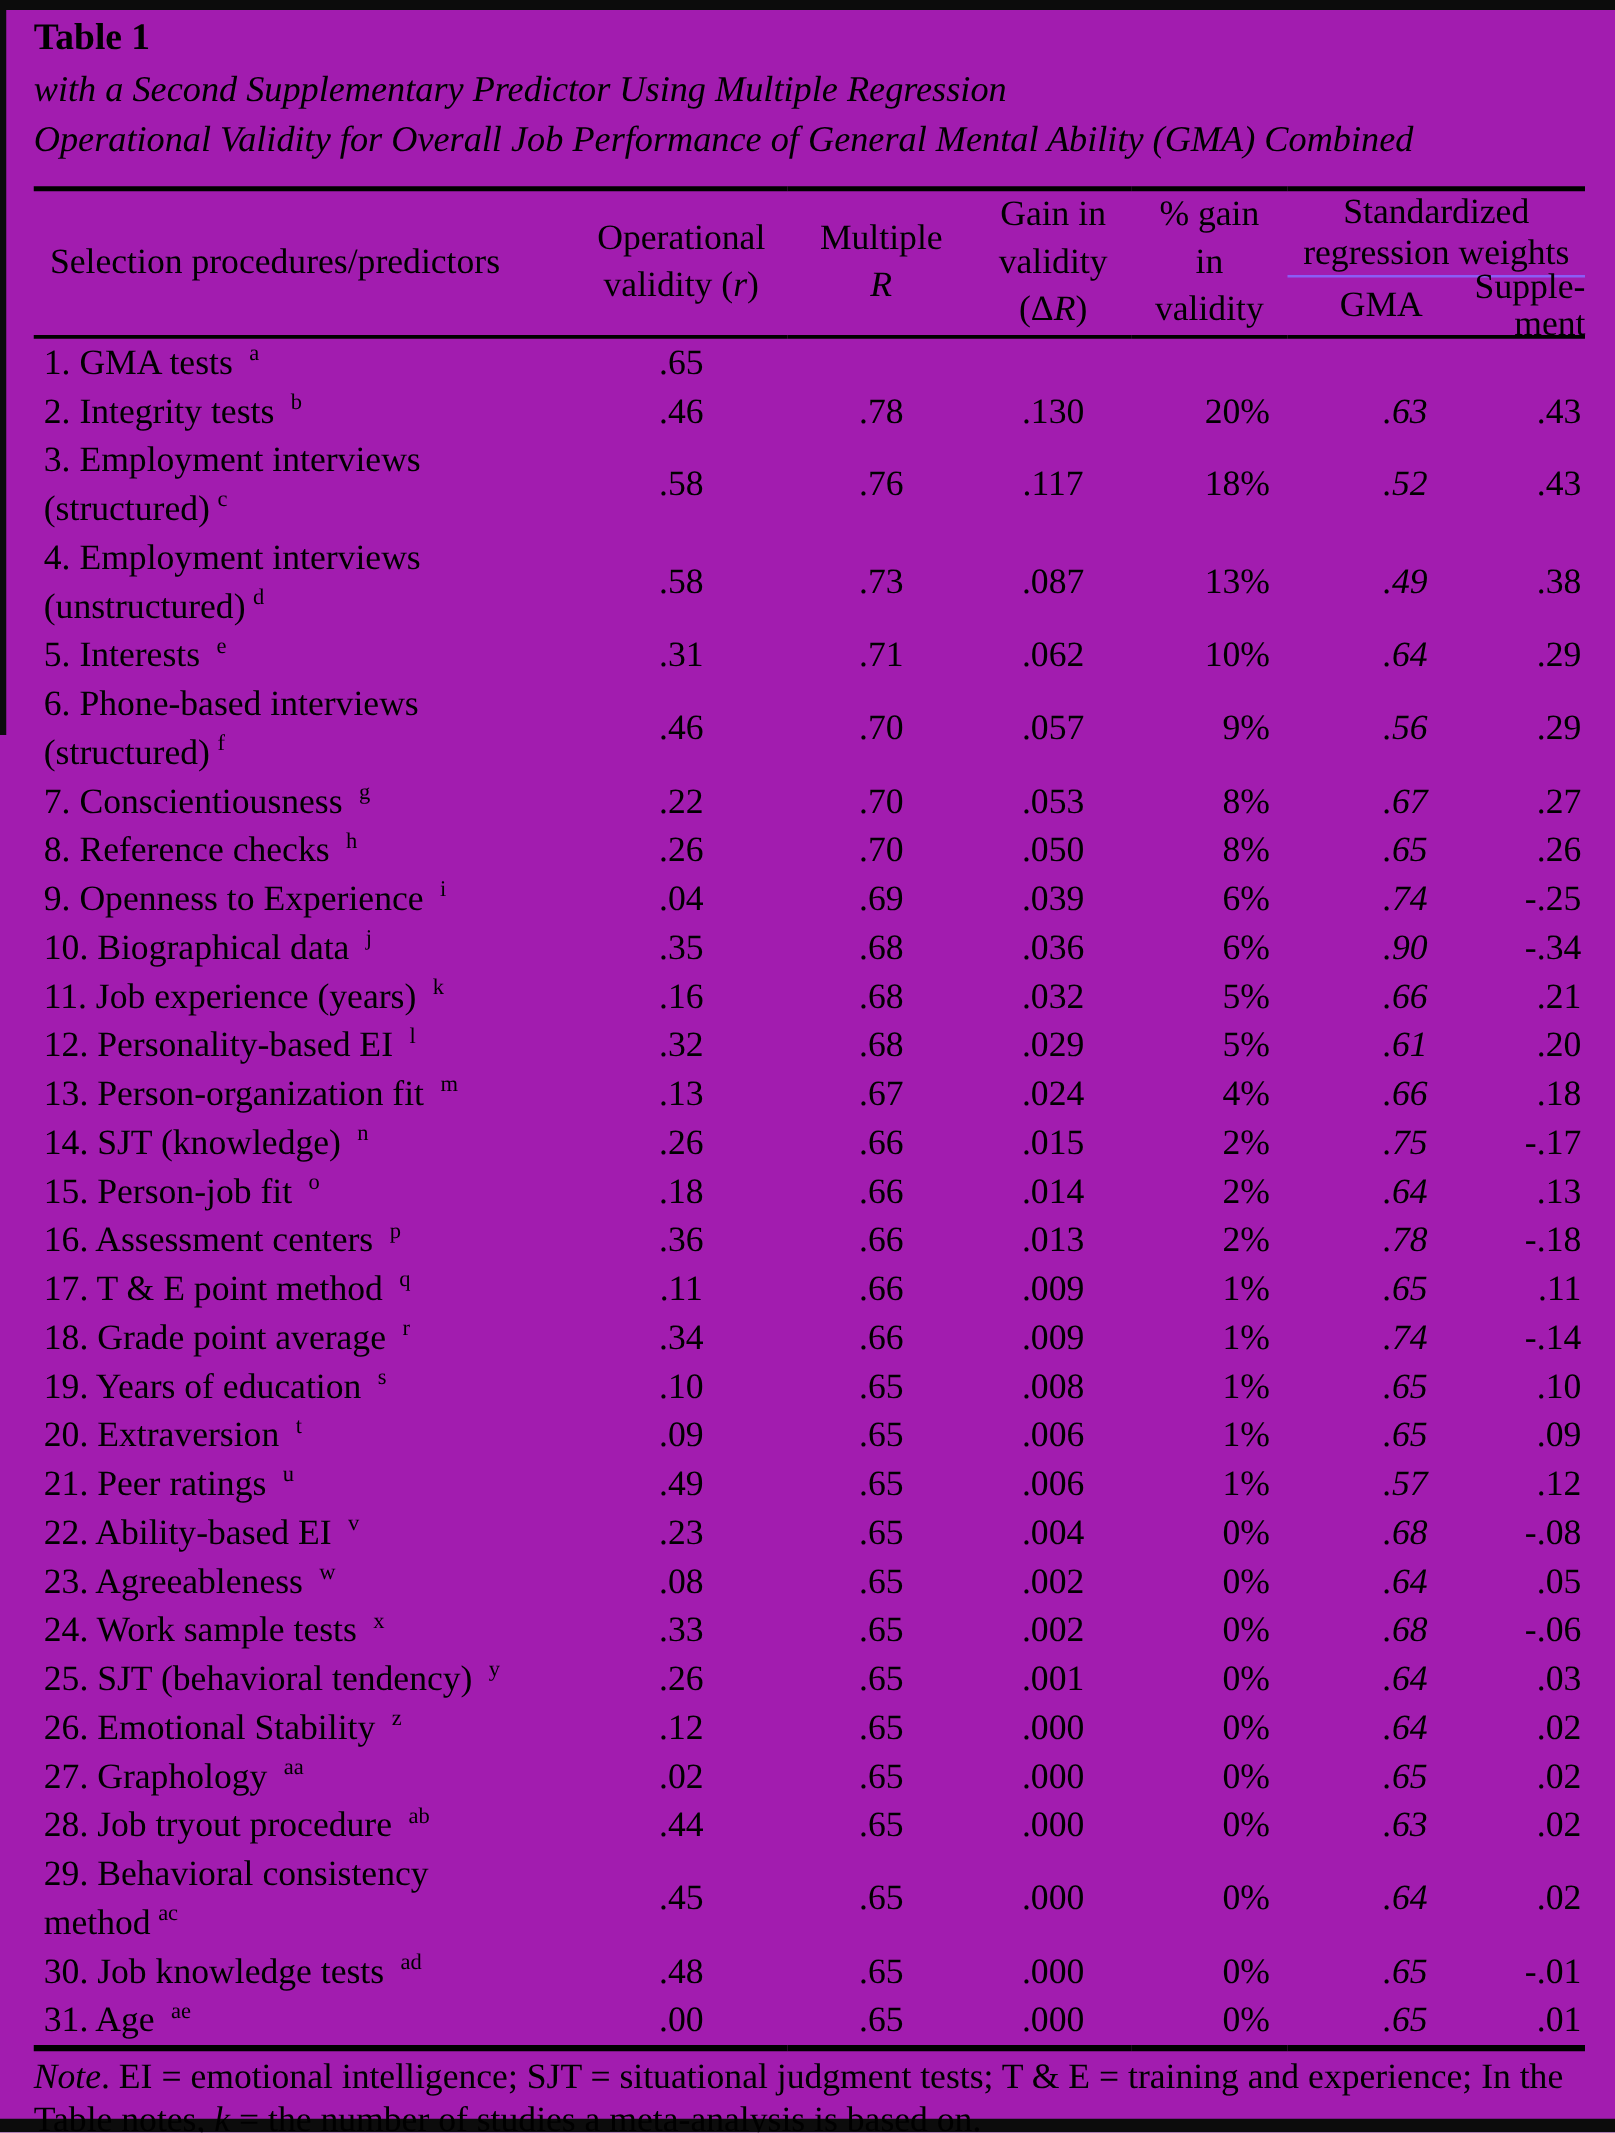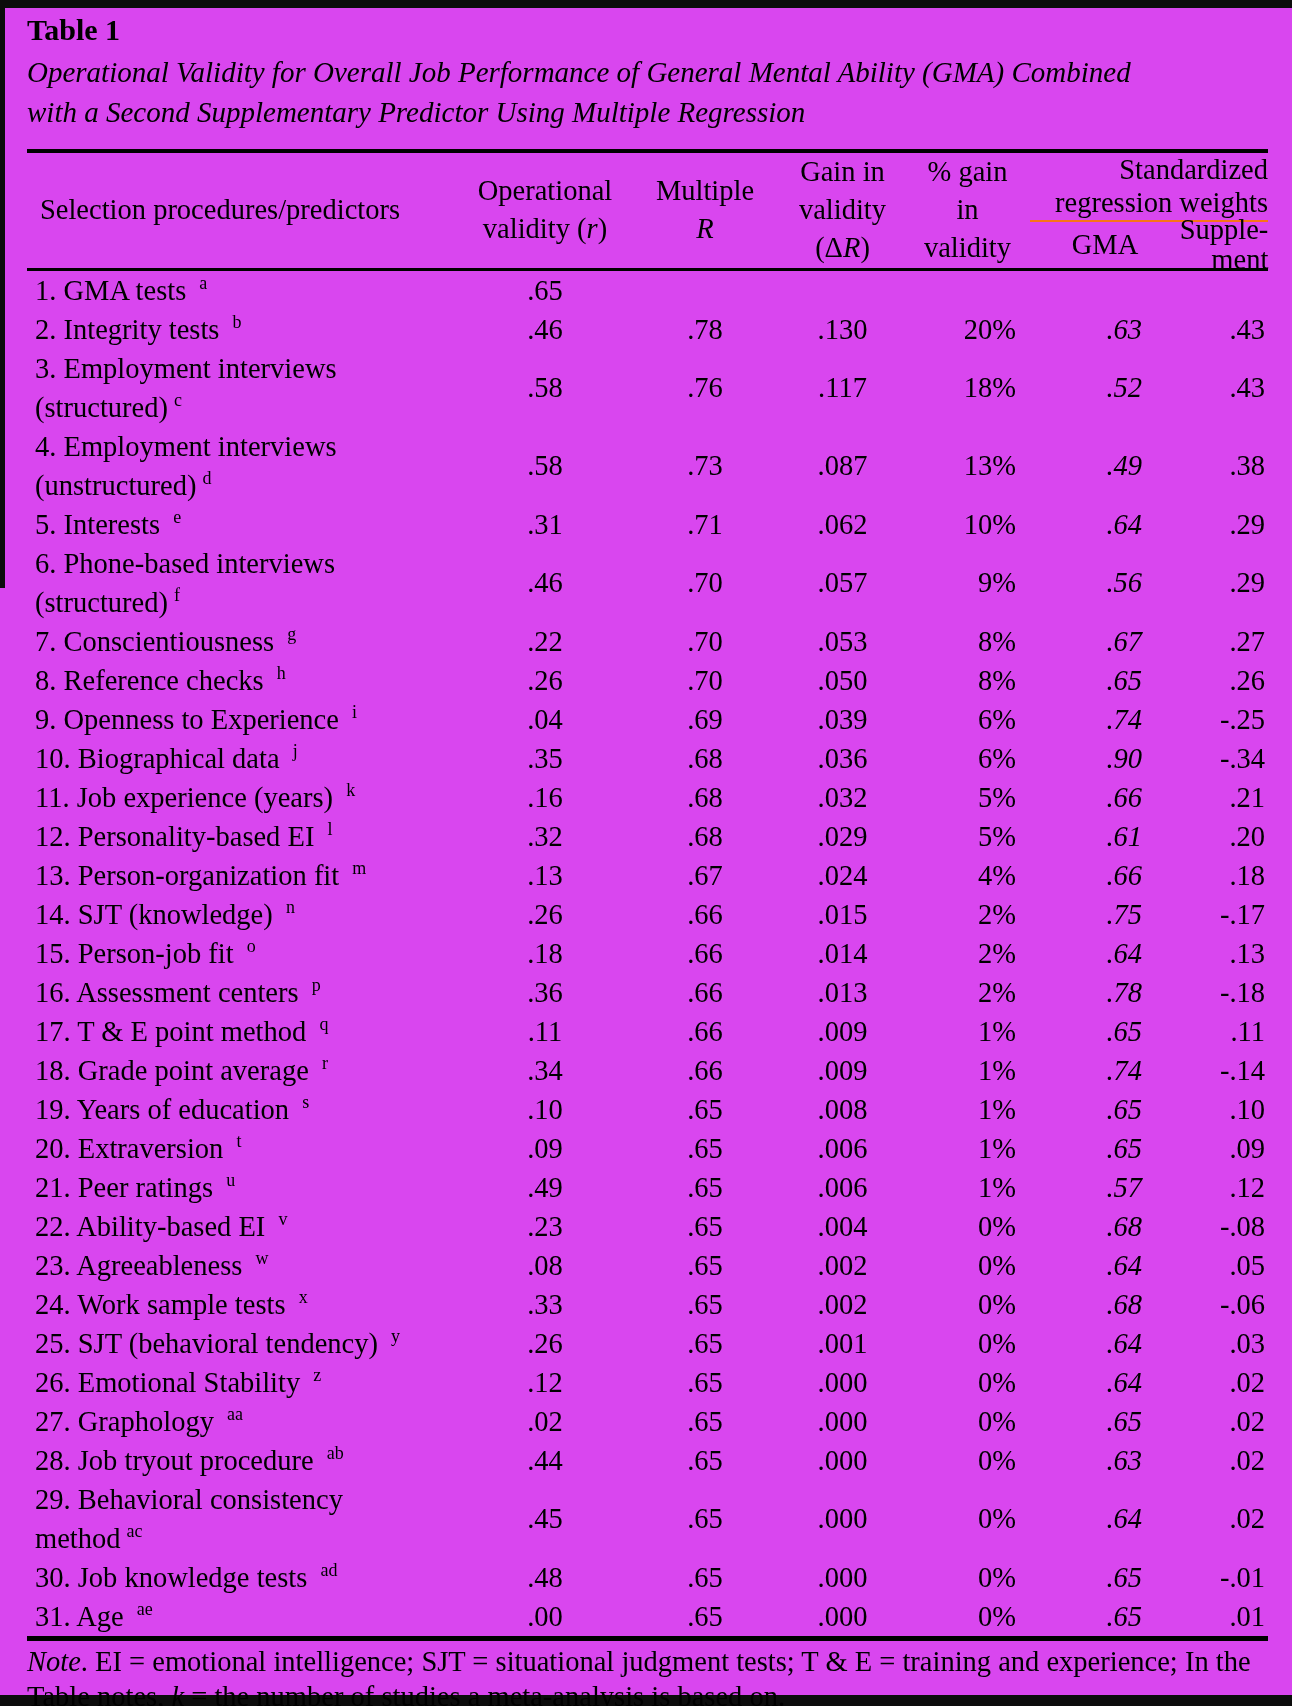--- a/index.html
+++ b/index.html
@@ -1,20 +1,20 @@
 <!DOCTYPE html>
 <html><head>
 <meta charset="utf-8">
 <style>
   html,body { margin:0; padding:0; background:#e8e8e8; }
   .page {
     position: relative;
     width: 1292px;
     height: 1706px;
-    background: #d946ef;
+    background: #a21caf;
     overflow: hidden;
     font-family: "Liberation Serif", serif;
     color: #000;
     margin: 0 auto;
   }
   .scan-bar-top    { position:absolute; left:0; top:0; width:100%; height:8px;  background:#0c0c0c; }
   .scan-bar-left   { position:absolute; left:0; top:0; width:5px;  height:588px; background:#0c0c0c; }
   .scan-bar-bottom { position:absolute; left:0; bottom:0; width:100%; height:11px; background:#0c0c0c; }
 
   .sheet { position:absolute; left:27px; top:10px; width:1241px; }
@@ -39,24 +39,24 @@
   col.c-sup   { width:88px;  }
 
   thead { border-bottom: 3px solid #000; }
   thead th { font-weight: normal; font-size:28.5px; padding:0; }
   tr.h1 { height:68px; }
   tr.h2 { height:48px; }
   th.mid { vertical-align: middle; line-height:38px; text-align:center; }
   th.th-selection { text-align:center; padding-left:8px; padding-right:55px; }
   th.spanner {
     vertical-align: bottom;
-    text-align:right;
+    text-align:center;
     line-height:33px;
     padding-bottom:1px;
-    border-bottom:2px solid #f97316;
+    border-bottom:2px solid #8b5cf6;
   }
   th.th-gma { vertical-align:middle; text-align:center; line-height:30px; }
   th.th-suppl { position:relative; }
   .suppl-inner {
     position:absolute; top:50%; left:50%;
     transform:translate(-50%,-50%);
     line-height:30px; white-space:nowrap; text-align:right;
   }
 
   tbody td {
@@ -88,22 +88,22 @@
 <body>
 
 <div class="page">
   <div class="scan-bar-top"></div>
   <div class="scan-bar-left"></div>
   <div class="scan-bar-bottom"></div>
 
   <div class="sheet">
     <div class="table-label">Table 1</div>
     <div class="table-caption">
+      <div>with a Second Supplementary Predictor Using Multiple Regression</div>
       <div>Operational Validity for Overall Job Performance of General Mental Ability (GMA) Combined</div>
-      <div>with a Second Supplementary Predictor Using Multiple Regression</div>
     </div>
 
     <table class="results">
       <colgroup>
         <col class="c-label">
           <col class="c-r">
           <col class="c-R">
           <col class="c-dR">
         <col class="c-pct">
           <col class="c-gma">

